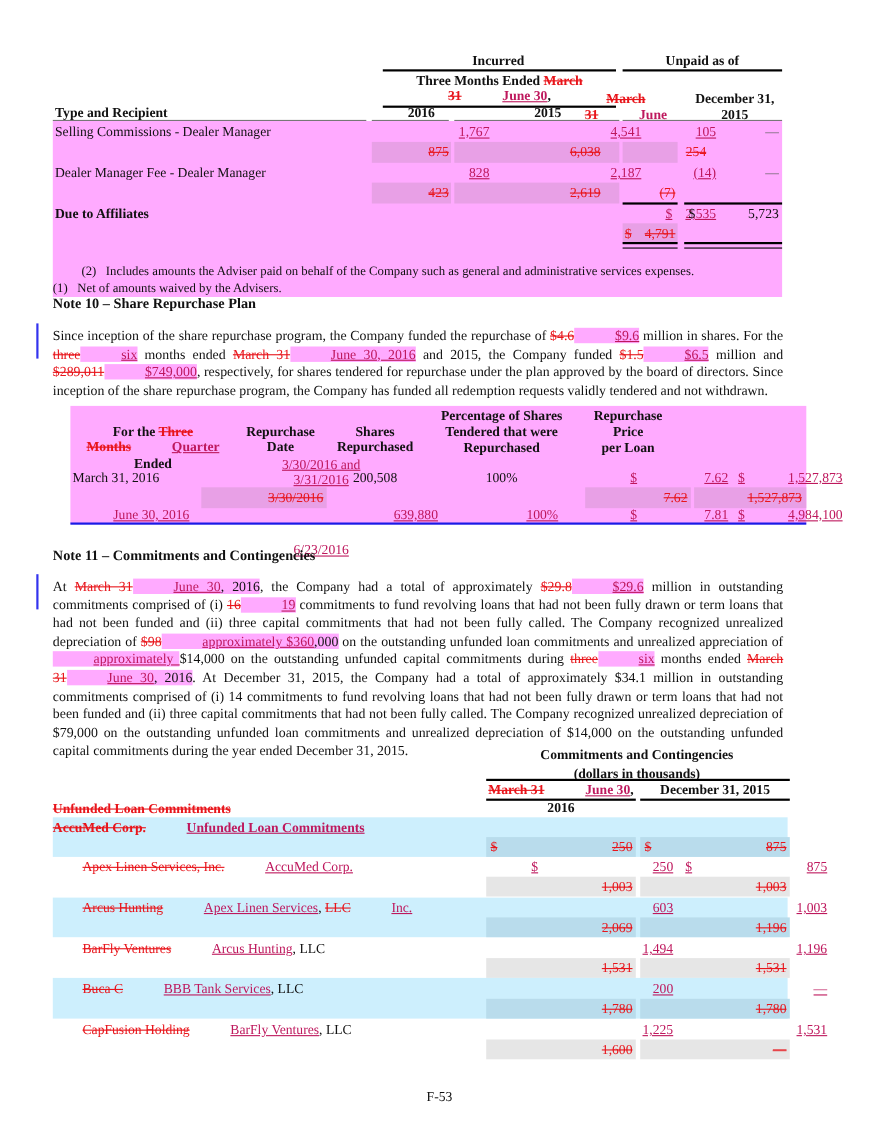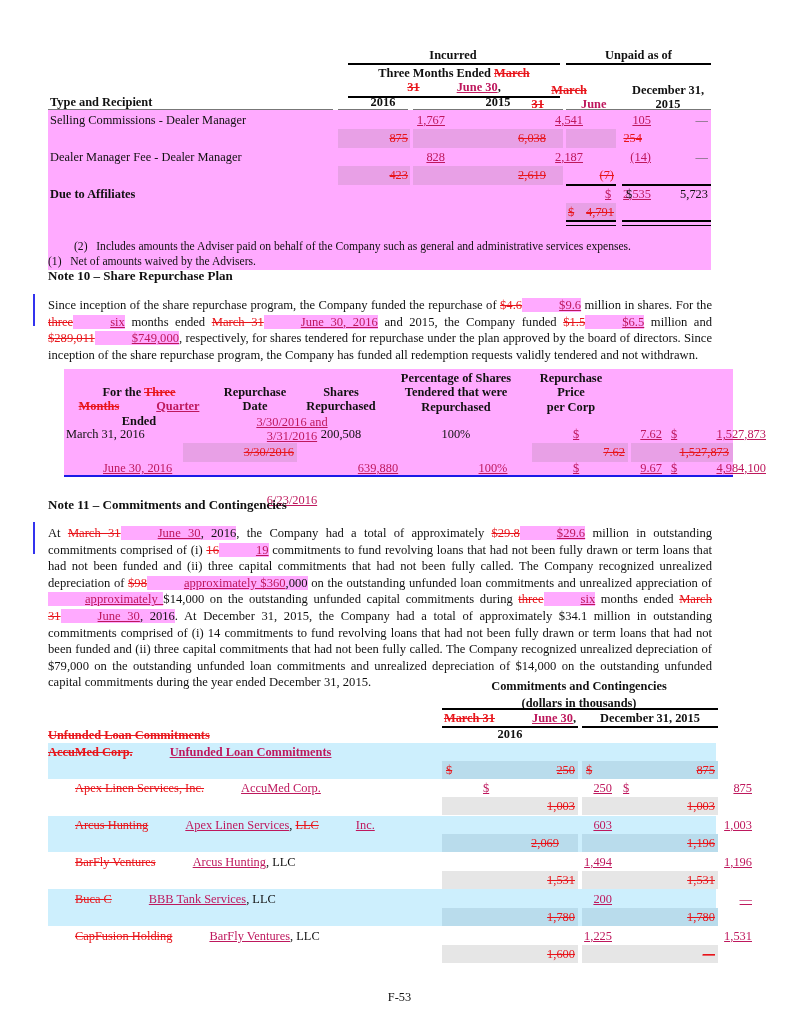--- a/index.html
+++ b/index.html
@@ -130,21 +130,21 @@
   <div class="h" style="left:150px;top:16px;width:82px;">
     <span>Repurchase</span><br><span>Date</span>
   </div>
   <div class="h" style="left:232px;top:16px;width:90px;">
     <span>Shares</span><br><span>Repurchased</span>
   </div>
   <div class="h" style="left:322px;top:2px;width:140px;">
     <span>Percentage of Shares</span><br><span>Tendered that were</span><br><span>Repurchased</span>
   </div>
   <div class="h" style="left:462px;top:2px;width:90px;">
-    <span>Repurchase</span><br><span>Price</span><br><span>per Corp</span>
+    <span>Repurchase</span><br><span>Price</span><br><span>per Loan</span>
   </div>
 
   <div class="abs" style="left:2px;top:58px;">March 31, 2016</div>
   <div class="abs ins" style="left:150px;top:46px;width:82px;text-align:center;line-height:14px;">
     <span>3/30/2016 and</span><br><span>3/31/2016</span>
   </div>
   <div class="abs" style="left:232px;top:58px;width:90px;text-align:center;">200,508</div>
   <div class="abs" style="left:322px;top:58px;width:140px;text-align:center;">100%</div>
   <div class="abs ins" style="left:472px;top:58px;">$</div>
   <div class="cell ins" style="left:500px;top:58px;width:61px;">7.62</div>
@@ -156,21 +156,21 @@
   <div class="shade" style="left:567px;top:74px;width:102px;height:19px;"></div>
   <div class="cell del" style="left:150px;top:76px;width:80px;">3/30/2016</div>
   <div class="cell del" style="left:500px;top:76px;width:61px;">7.62</div>
   <div class="cell del" style="left:590px;top:76px;width:75px;">1,527,873</div>
 
   <div class="abs ins" style="left:2px;top:92px;">June 30, 2016</div>
   <div class="abs ins" style="left:150px;top:92px;width:82px;text-align:center;margin-top:32px;">6/23/2016</div>
   <div class="abs ins" style="left:232px;top:92px;width:90px;text-align:center;">639,880</div>
   <div class="abs ins" style="left:322px;top:92px;width:140px;text-align:center;">100%</div>
   <div class="abs ins" style="left:472px;top:92px;">$</div>
-  <div class="cell ins" style="left:500px;top:92px;width:61px;">9.67</div>
+  <div class="cell ins" style="left:500px;top:92px;width:61px;">7.81</div>
   <div class="abs ins" style="left:570px;top:92px;">$</div>
   <div class="cell ins" style="left:590px;top:92px;width:75px;">4,984,100</div>
   <div class="abs" style="left:0;top:106px;width:669px;height:2px;background:#1a1ae6;"></div>
 </div>
 
 <div class="note-title" style="top:497px;">Note 11 – Commitments and Contingencies</div>
 <div class="change-bar" style="left:33px;top:522px;height:32px;"></div>
 <div class="para" style="top:525px;">
   <span>At </span><span class="del">March 31</span><span class="hl"><span class="ins">June 30</span><span>, 2016</span></span><span>, the Company had a total of approximately </span><span class="del">$29.8</span><span class="ins hl">$29.6</span><span> million in outstanding commitments comprised of (i) </span><span class="del">16</span><span class="ins hl">19</span><span> commitments to fund revolving loans that had not been fully drawn or term loans that had not been funded and (ii) three capital commitments that had not been fully called. The Company recognized unrealized depreciation of </span><span class="del">$98</span><span class="hl"><span class="ins">approximately $360</span><span>,000</span></span><span> on the outstanding unfunded loan commitments and unrealized appreciation of </span><span class="ins hl">approximately </span><span>$14,000 on the outstanding unfunded capital commitments during </span><span class="del">three</span><span class="ins hl">six</span><span> months ended </span><span class="del">March 31</span><span class="hl"><span class="ins">June 30</span><span>, 2016</span></span><span>. At December 31, 2015, the Company had a total of approximately $34.1 million in outstanding commitments comprised of (i) 14 commitments to fund revolving loans that had not been fully drawn or term loans that had not been funded and (ii) three capital commitments that had not been fully called.  The Company recognized unrealized depreciation of $79,000 on the outstanding unfunded loan commitments and unrealized depreciation of $14,000 on the outstanding unfunded capital commitments during the year ended December 31, 2015.</span>
 </div>
@@ -212,21 +212,21 @@
 <div class="cell del" style="left:620px;top:799px;width:95px;">1,003</div>
 
 <div class="blue-band" style="top:816px;height:36px;"></div>
 <div class="abs" style="left:75px;top:818px;">
   <span class="del">Arcus Hunting</span><span class="ins">Apex Linen Services</span><span>, </span><span class="del">LLC</span><span class="ins">Inc.</span>
 </div>
 <div class="cell ins" style="left:480px;top:818px;width:95px;">603</div>
 <div class="cell ins" style="left:620px;top:818px;width:95px;">1,003</div>
 <div class="blue-shade" style="left:442px;top:834px;width:136px;height:18px;"></div>
 <div class="blue-shade" style="left:582px;top:834px;width:136px;height:18px;"></div>
-<div class="cell del" style="left:464px;top:836px;width:95px;">2,069</div>
+<div class="cell del" style="left:480px;top:836px;width:95px;">2,069</div>
 <div class="cell del" style="left:620px;top:836px;width:95px;">1,196</div>
 
 <div class="abs" style="left:75px;top:855px;">
   <span class="del">BarFly Ventures</span><span class="ins">Arcus Hunting</span><span>, LLC</span>
 </div>
 <div class="cell ins" style="left:480px;top:855px;width:95px;">1,494</div>
 <div class="cell ins" style="left:620px;top:855px;width:95px;">1,196</div>
 <div class="gray-shade" style="left:442px;top:871px;width:136px;height:18px;"></div>
 <div class="gray-shade" style="left:582px;top:871px;width:136px;height:18px;"></div>
 <div class="cell del" style="left:480px;top:873px;width:95px;">1,531</div>

